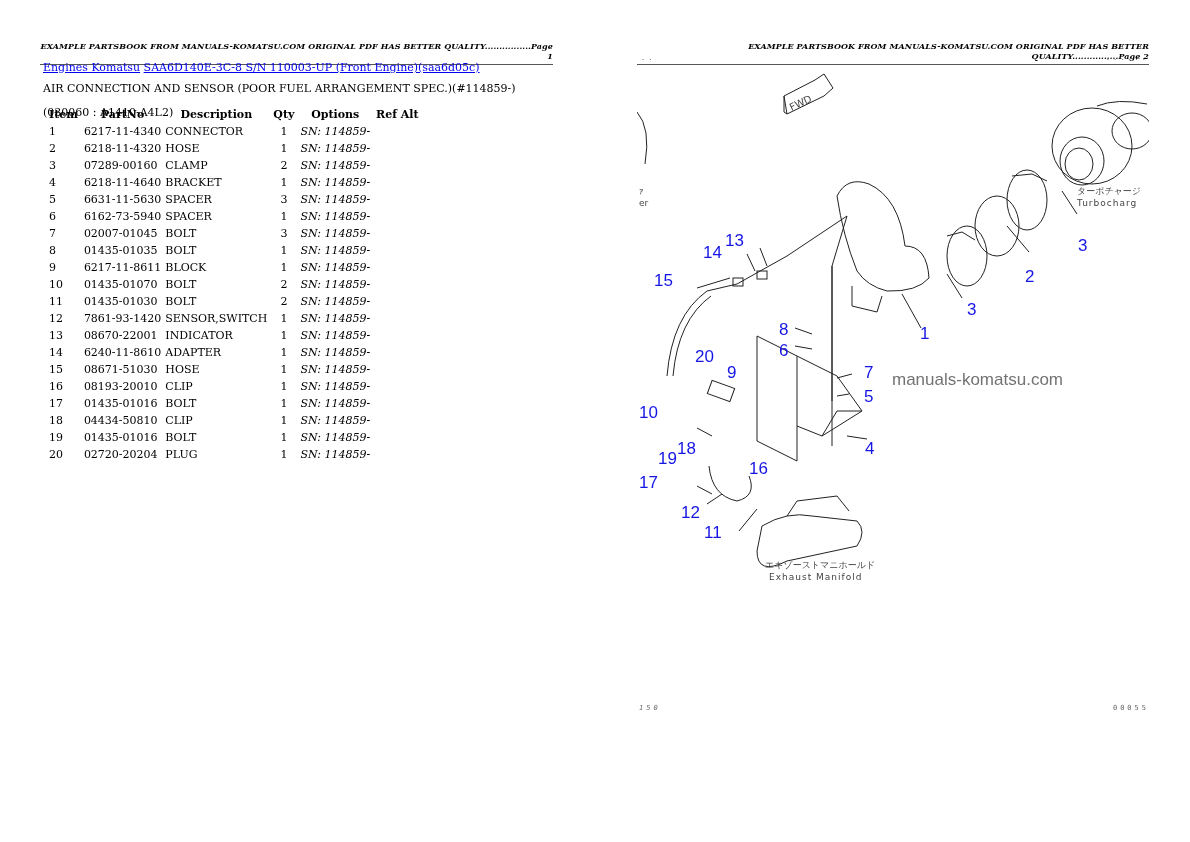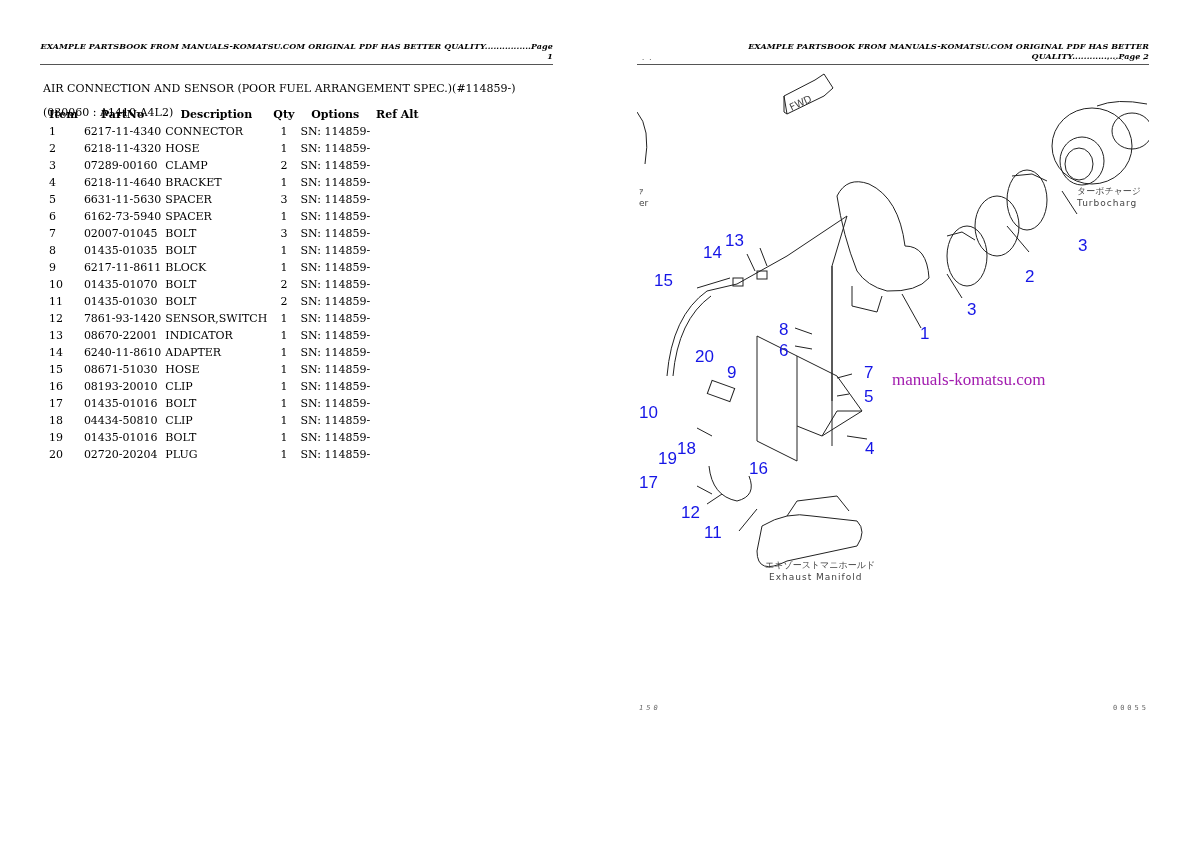--- a/index.html
+++ b/index.html
@@ -12,31 +12,35 @@
     .crumbs { position:absolute; top:45px; left:3px; font-size:11px; white-space:nowrap; }
     .crumbs a { color:#0000ee; text-decoration:underline; cursor:pointer; }
     .title { position:absolute; top:61px; left:3px; width:500px; font-size:11px; line-height:24px; }
     table.parts { position:absolute; top:90px; left:5px; border-collapse:collapse; font-size:11px; }
     table.parts th { font-weight:bold; text-align:center; padding:0 4px; height:17px;margin-top:41px; }
     table.parts td { padding:0 2px; height:17px; white-space:nowrap; }
     td.c-item { width:26px; padding-left:4px !important; }
     td.c-part { width:70px; }
     td.c-desc { width:92px; }
     td.c-qty { width:22px; text-align:center; }
-    td.c-opt { width:66px; }
+    td.c-opt { width:66px;font-style:italic; }
     .diagram { position:absolute; left:0; top:36px; width:512px; height:650px; }
     .mark { position:absolute; font-family:"DejaVu Sans Mono", monospace; font-size:7px; color:#666; letter-spacing:3px; }
-    .watermark { position:absolute; left:255px; top:318px; font-family:Liberation Serif, serif; font-size:17px; color:#a21caf; }
+    .watermark { position:absolute; left:255px; top:318px; font-family:Liberation Sans, sans-serif; font-size:17px; color:#737373; }
     .callout { fill:#1515e6; font-family:"Liberation Sans", sans-serif; font-size:17px; }
   </style>
 </head>
 <body>
 
 <div class="page page1">
   <div class="hdr">EXAMPLE PARTSBOOK FROM MANUALS-KOMATSU.COM ORIGINAL PDF HAS BETTER QUALITY................Page 1</div>
+  <div class="crumbs">
+    <a>Engines Komatsu</a>
+    <a>SAA6D140E-3C-8 S/N 110003-UP (Front Engine)(saa6d05c)</a>
+  </div>
   <div class="title">AIR CONNECTION AND SENSOR (POOR FUEL ARRANGEMENT SPEC.)(#114859-)(030060 : A1410-A4L2)</div>
 
   <table class="parts">
     <thead>
       <tr>
         <th>Item</th>
         <th>PartNo</th>
         <th>Description</th>
         <th>Qty</th>
         <th>Options</th>

